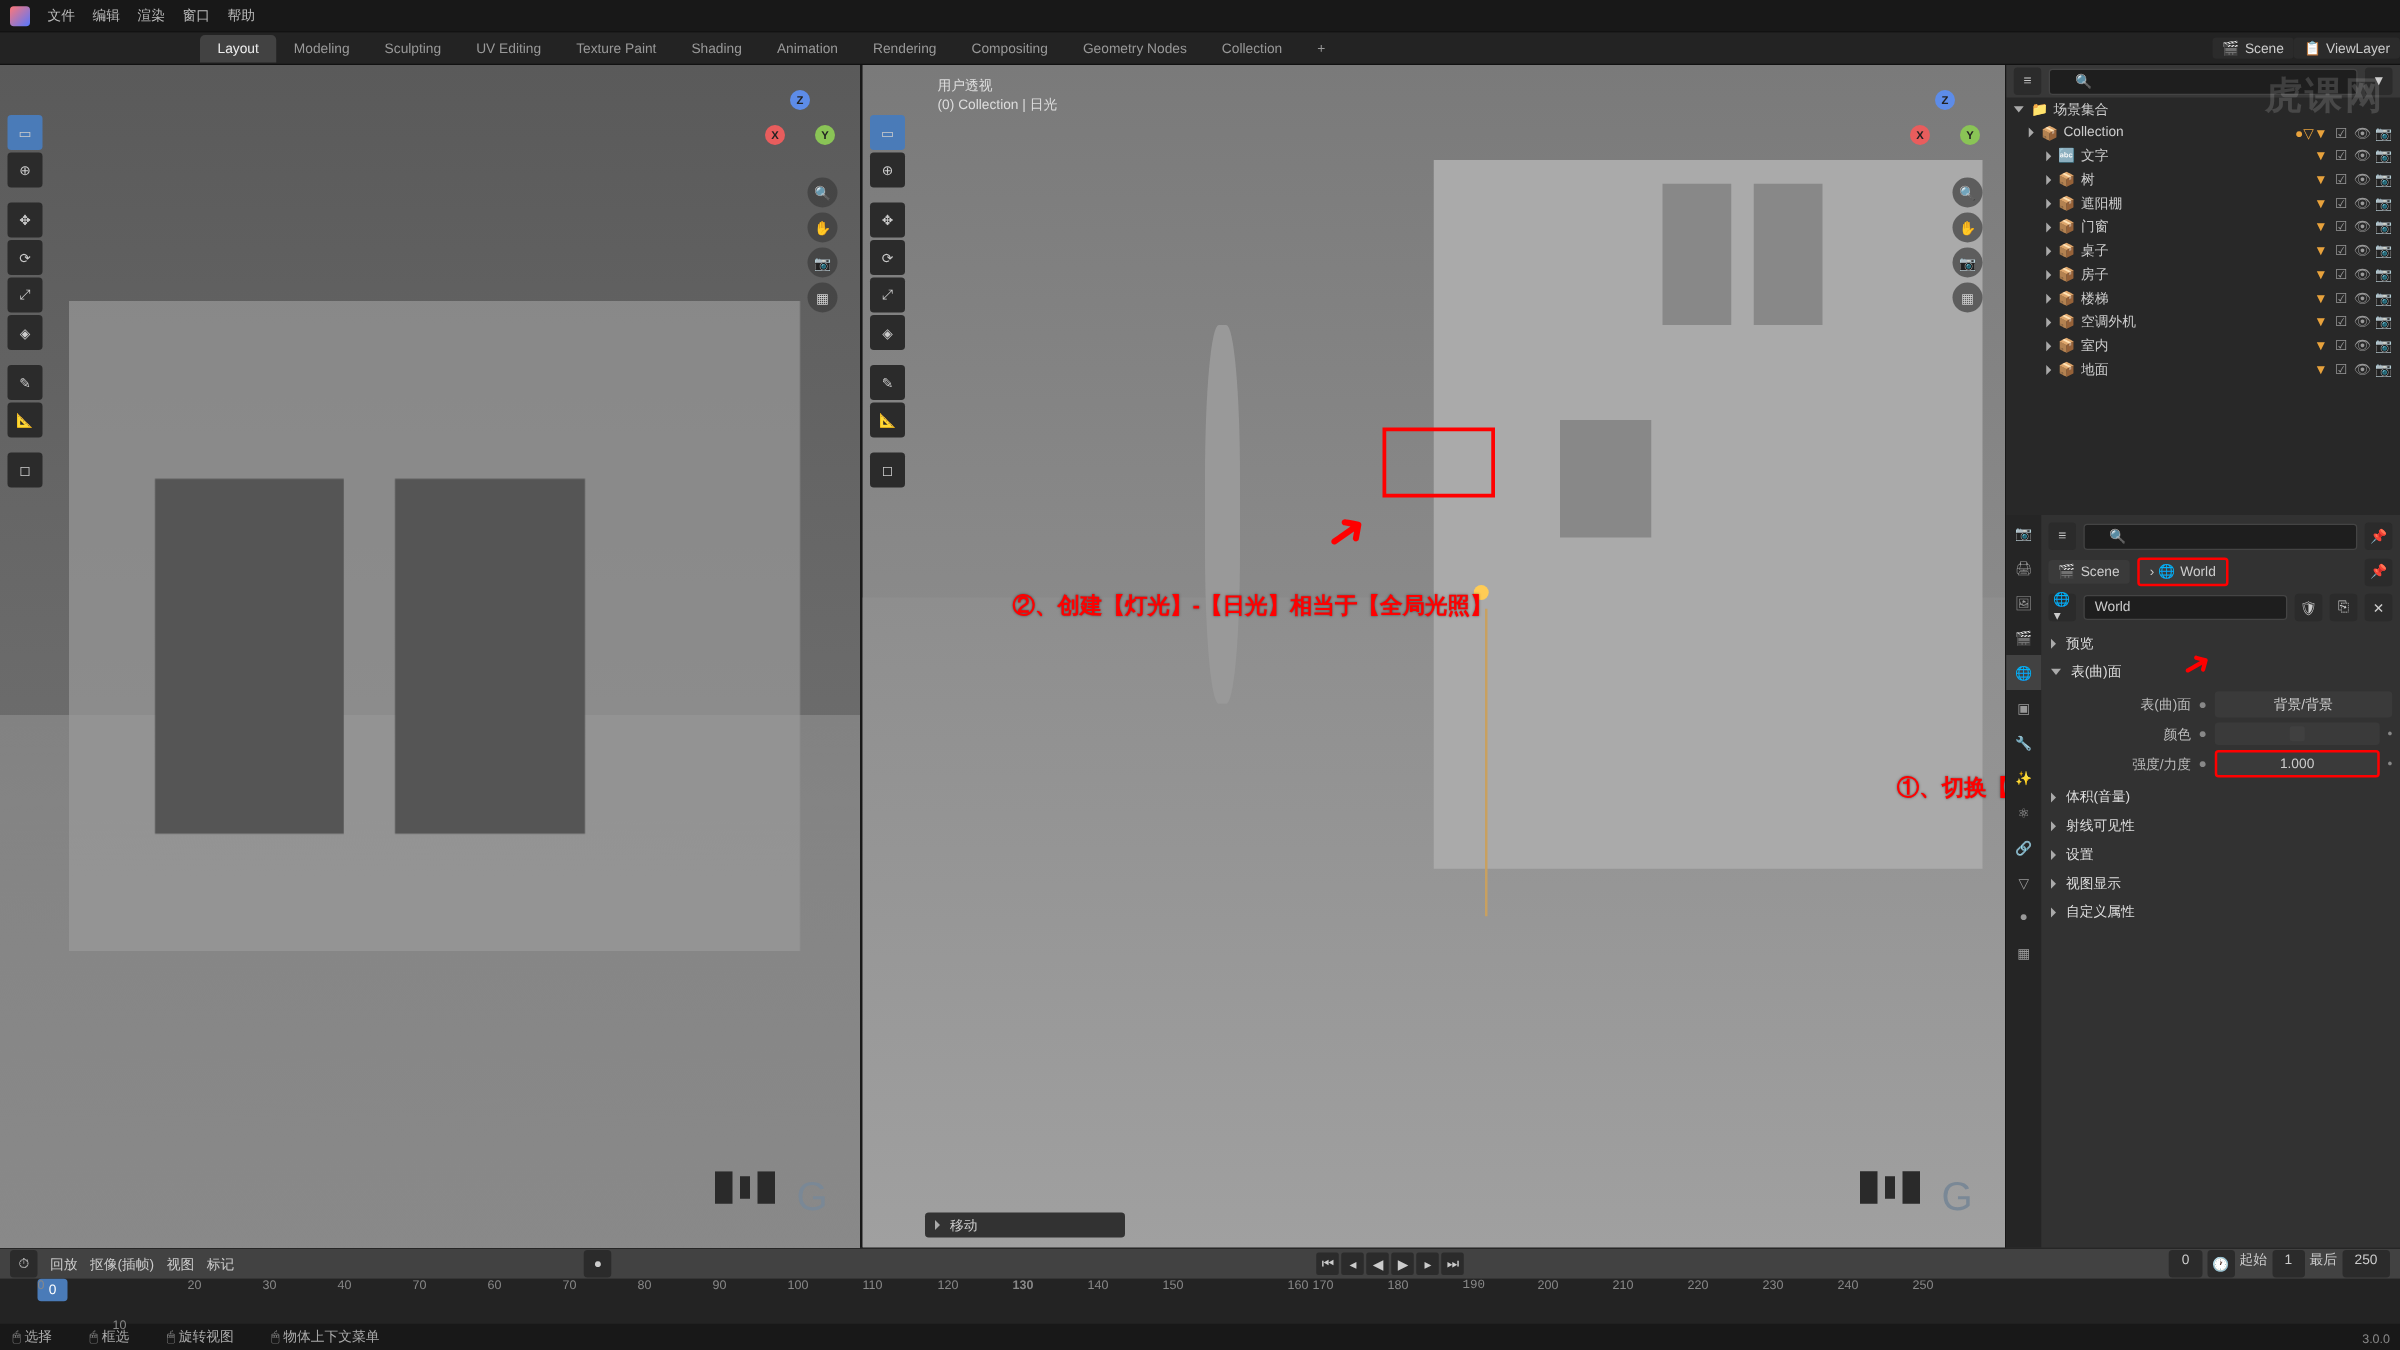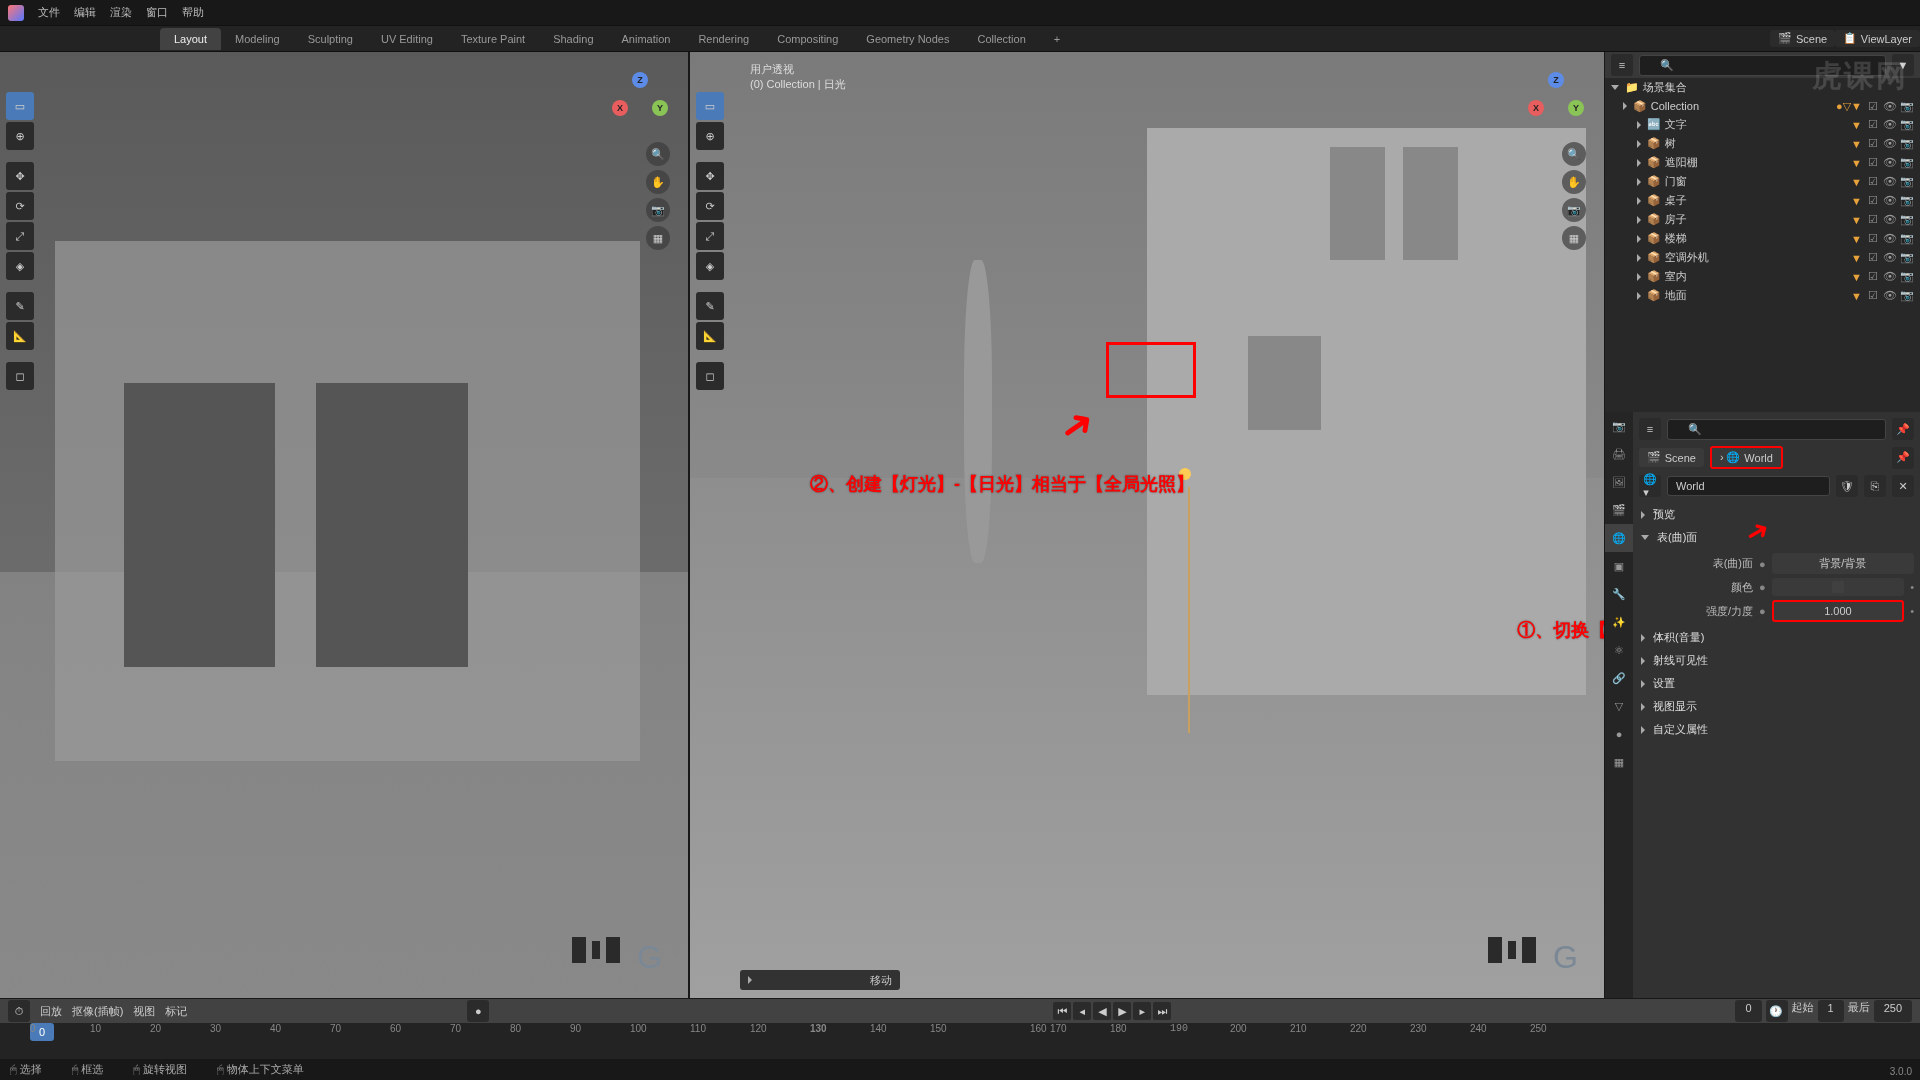--- a/index.html
+++ b/index.html
@@ -68,21 +68,21 @@
 .redbox-ov { position: absolute; border: 3px solid red; pointer-events: none; }
 .arrow-red { position: absolute; color: red; font-size: 40px; pointer-events: none; transform-origin: center; }
 .scene3d { position: absolute; inset: 0; background: linear-gradient(180deg,#5a5a5a 0%,#6a6a6a 50%,#777 100%); }
 .floor { position: absolute; left: 0; right: 0; bottom: 0; height: 45%; background: linear-gradient(180deg,#828282 0%,#8a8a8a 100%); transform: perspective(600px) rotateX(50deg); transform-origin: top; }
 .house { position: absolute; background: #9a9a9a; }
 .g-letter { position: absolute; right: 26px; bottom: 22px; font-size: 32px; color: #7a8896; font-weight: 500; }
 .bars { position: absolute; right: 68px; bottom: 35px; display: flex; gap: 6px; }
 .bar { width: 14px; height: 26px; background: #2a2a2a; }
 .bar.mid { height: 18px; margin-top: 4px; width: 8px; }
 .options-pill { margin-left: auto; }
-.movepanel { position: absolute; left: 50px; bottom: 8px; width: 160px; height: 20px; background: rgba(30,30,30,.85); border-radius: 3px; display: flex; align-items: center; padding: 0 8px; gap: 6px; color: #ccc; justify-content: space-between; }
+.movepanel { position: absolute; left: 50px; bottom: 8px; width: 160px; height: 20px; background: rgba(30,30,30,.85); border-radius: 3px; display: flex; align-items: center; padding: 0 8px; gap: 6px; color: #ccc; }
 .version { position: absolute; right: 8px; bottom: 3px; color: #888; font-size: 10px; }
 .watermark { position: absolute; right: 12px; top: 8px; color: rgba(255,255,255,.15); font-size: 30px; font-weight: bold; letter-spacing: 2px; z-index: 5; pointer-events: none; margin-top: 48px; }
 </style>
 </head>
 <body>
 
 <div class="watermark">虎课网</div>
 
 <div class="topbar">
   <div class="logo"></div>
@@ -508,21 +508,21 @@
       <span>起始</span>
       <div class="tl-num">1</div>
       <span>最后</span>
       <div class="tl-num">250</div>
     </div>
   </div>
   <div class="tl-ruler">
     <div class="playhead">0</div>
     <div id="tl-ticks">
         <div class="tl-tick" style="left: 30px;">0</div>
-        <div class="tl-tick" style="left: 90px;">10</div>
+        <div class="tl-tick" style="left: 90px; margin-top: 32px;">10</div>
         <div class="tl-tick" style="left: 150px;">20</div>
         <div class="tl-tick" style="left: 210px;">30</div>
         <div class="tl-tick" style="left: 270px;">40</div>
         <div class="tl-tick" style="left: 330px;">70</div>
         <div class="tl-tick" style="left: 390px;">60</div>
         <div class="tl-tick" style="left: 450px;">70</div>
         <div class="tl-tick" style="left: 510px;">80</div>
         <div class="tl-tick" style="left: 570px;">90</div>
         <div class="tl-tick" style="left: 630px;">100</div>
         <div class="tl-tick" style="left: 690px;">110</div>

